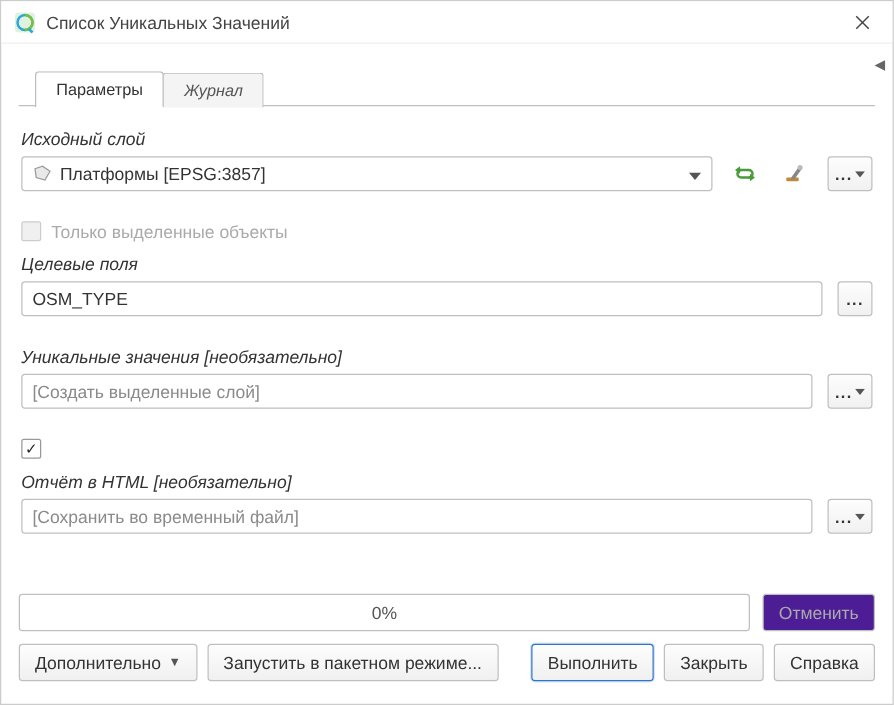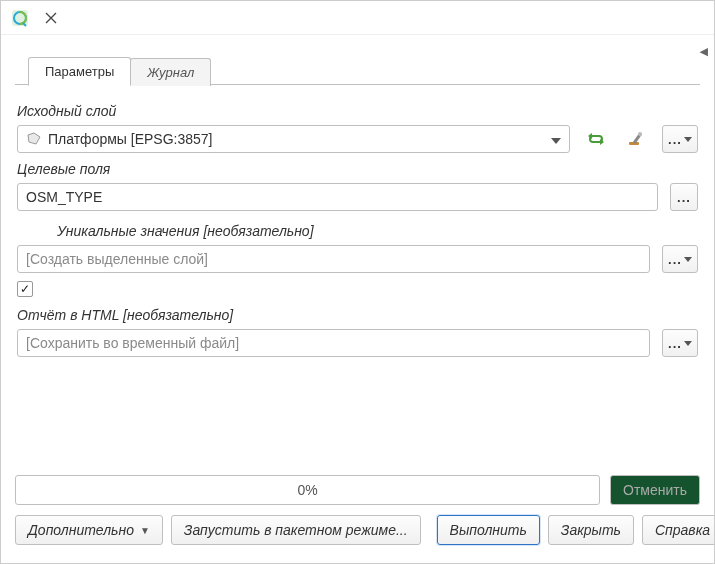--- a/index.html
+++ b/index.html
@@ -95,21 +95,21 @@
     font-size: 14px;
     color: #333;
     margin: 8px 0 6px 0;
     font-style: italic;
   }
 
   .row {
     display: flex;
     align-items: center;
     gap: 12px;
-    margin-bottom: 8px;
+    margin-bottom: 24px;
     text-align: center;
   }
 
   .combo, .textinput {
     flex: 1;
     height: 28px;
     border: 1px solid #bfbfbf;
     border-radius: 3px;
     background: #fff;
     display: flex;
@@ -202,48 +202,48 @@
     align-items: center;
     cursor: pointer;
     white-space: nowrap;
   }
   .btn.primary {
     border-color: #2e74c9;
     box-shadow: 0 0 0 1px rgba(46,116,201,.2);
   }
   .btn.disabled {
     color: #aaa;
-    background: #14532d;
+    background: #4c1d95;
     cursor: default;
   }
   .btn .tri {
     margin-left: 6px;
     font-size: 10px;
     color: #555;
   }
 
   .button-row {
     display: flex;
     gap: 8px;
-    font-style: italic;
   }
   .button-row .spacer { flex: 1; }
 </style>
 </head>
 <body>
 
 <div class="titlebar">
   <span class="app-icon">
     <svg width="18" height="18" viewBox="0 0 18 18">
       <rect x="1" y="1" width="16" height="16" rx="3" fill="#33a02c" opacity="0.15"></rect>
       <circle cx="9" cy="9" r="6" fill="none" stroke="#2aa8d8" stroke-width="2"></circle>
       <path d="M9 3 a6 6 0 0 1 0 12" fill="none" stroke="#7ebf3a" stroke-width="2"></path>
       <line x1="12" y1="14" x2="15" y2="17" stroke="#2aa8d8" stroke-width="2"></line>
     </svg>
   </span>
+  <span class="title">Список Уникальных Значений</span>
   <span class="close">
     <svg width="12" height="12" viewBox="0 0 12 12">
       <line x1="1" y1="1" x2="11" y2="11" stroke="#444" stroke-width="1.2"></line>
       <line x1="11" y1="1" x2="1" y2="11" stroke="#444" stroke-width="1.2"></line>
     </svg>
   </span>
 </div>
 
 <div class="content">
   <span class="side-caret">◀</span>
@@ -291,32 +291,36 @@
         </svg>
       </span>
       <span class="iconbtn wide">
         <span style="font-weight:bold; letter-spacing:1px;">...</span>
         <svg width="8" height="5" viewBox="0 0 8 5" style="margin-left:2px;">
             <polygon points="0,0 8,0 4,5" fill="#555"></polygon>
           </svg>
       </span>
     </div>
 
+    <div class="check-row">
+      <span class="checkbox disabled"></span>
+      <span class="check-label disabled">Только выделенные объекты</span>
+    </div>
 
     <div class="label">Целевые поля</div>
     <div class="row">
       <div class="textinput">
         <span>OSM_TYPE</span>
       </div>
       <span class="iconbtn">
         <span style="font-weight:bold; letter-spacing:1px;">...</span>
       </span>
     </div>
 
-    <div class="label" style="margin-top:12px;margin-left:40px;">Уникальные значения [необязательно]</div>
+    <div class="label" style="margin-top:12px;">Уникальные значения [необязательно]</div>
     <div class="row">
       <div class="textinput placeholder">
         <span>[Создать выделенные слой]</span>
       </div>
       <span class="iconbtn wide">
         <span style="font-weight:bold; letter-spacing:1px;">...</span>
         <svg width="8" height="5" viewBox="0 0 8 5" style="margin-left:2px;">
             <polygon points="0,0 8,0 4,5" fill="#555"></polygon>
           </svg>
       </span>

